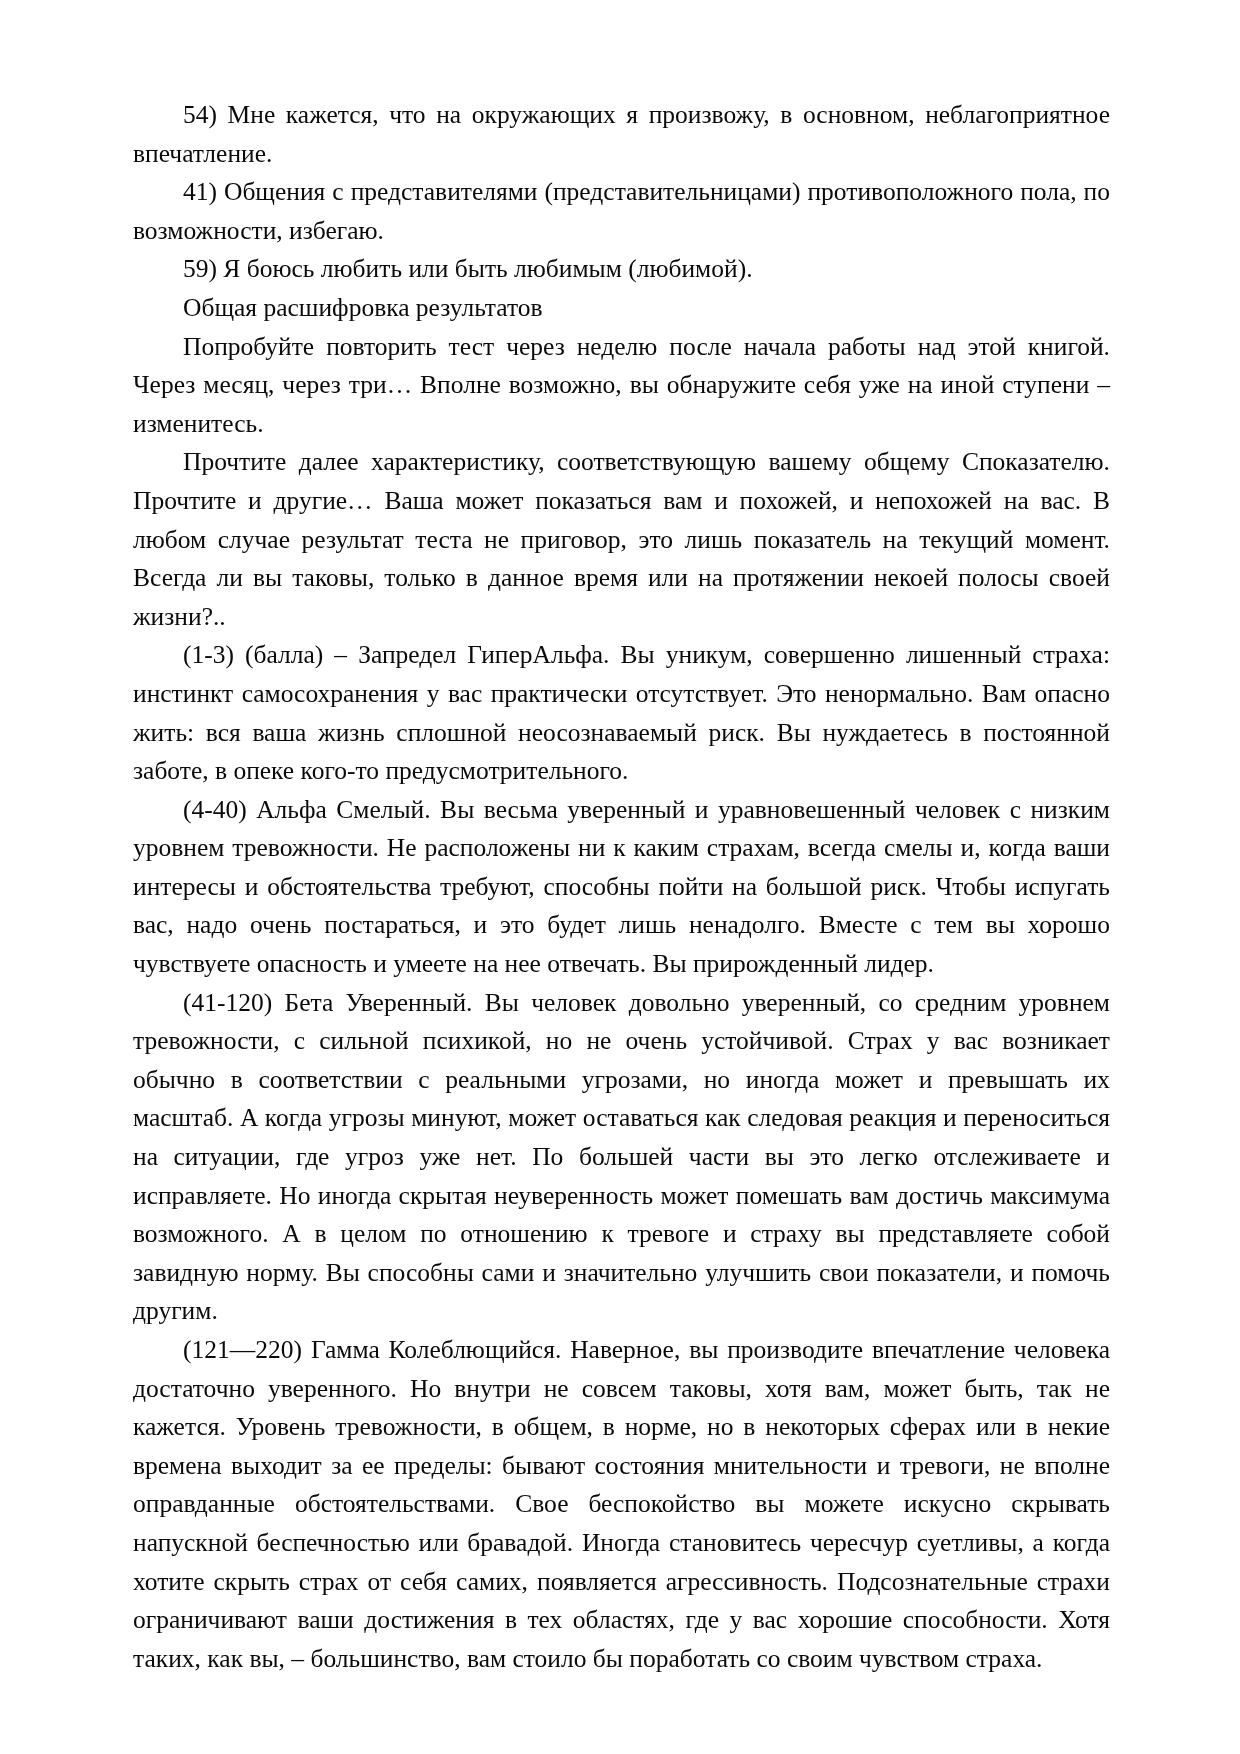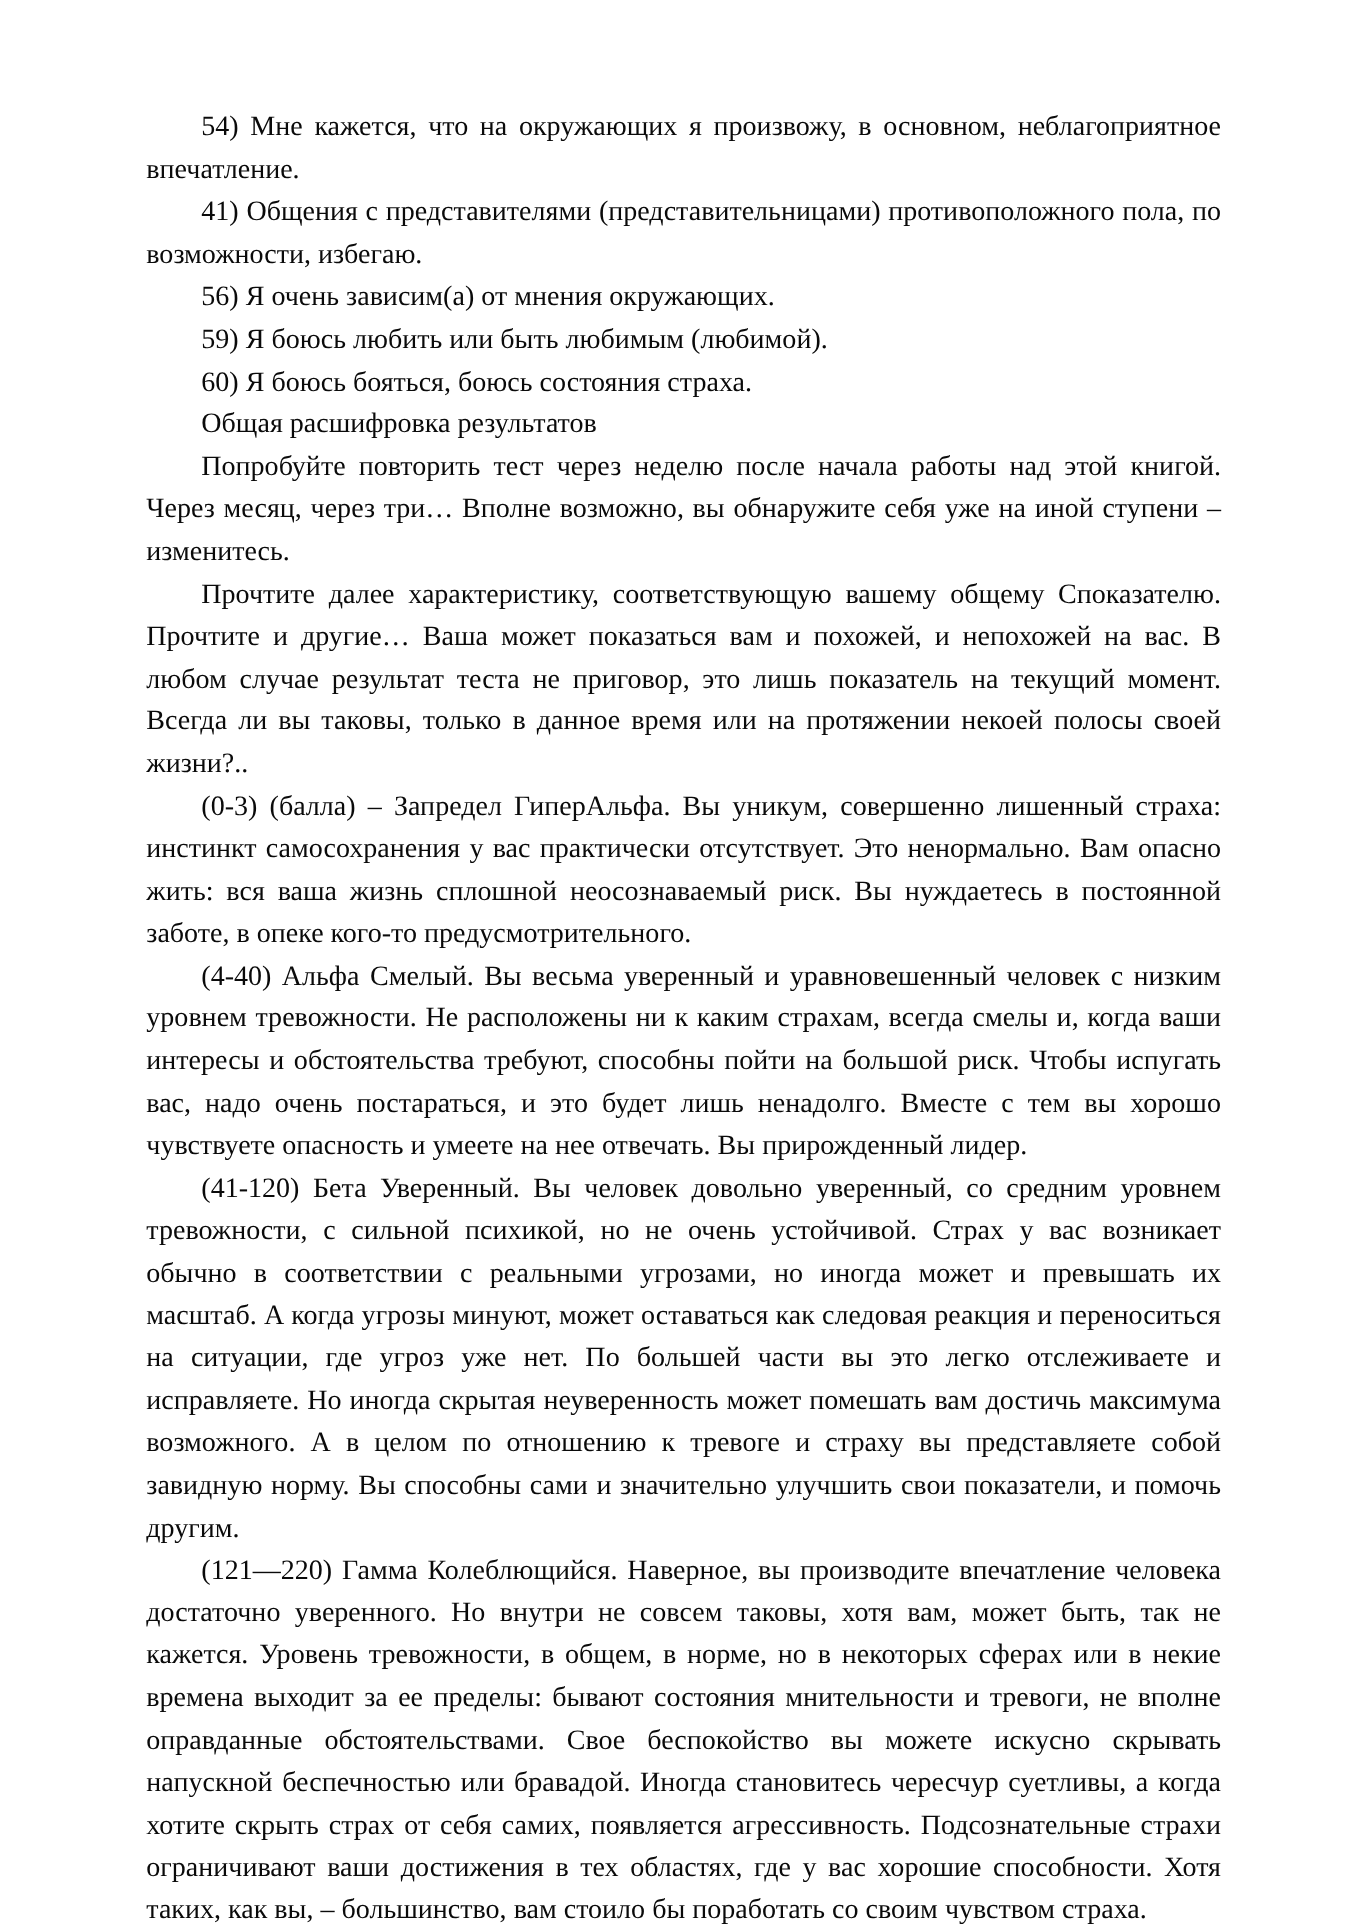--- a/index.html
+++ b/index.html
@@ -42,28 +42,26 @@
   }
 </style>
 </head>
 <body>
 
 <div class="page">
   <div class="content">
 
     <p>54) Мне кажется, что на окружающих я произвожу, в основном, неблагоприятное впечатление.</p>
     <p>41) Общения с представителями (представительницами) противоположного пола, по возможности, избегаю.</p>
-    <p>56) Я очень зависим(а) от мнения окружающих.</p>
     <p>59) Я боюсь любить или быть любимым (любимой).</p>
-    <p>60) Я боюсь бояться, боюсь состояния страха.</p>
 
     <p class="heading-italic">Общая расшифровка результатов</p>
 
     <p>Попробуйте повторить тест через неделю после начала работы над этой книгой. Через месяц, через три… Вполне возможно, вы обнаружите себя уже на иной ступени – изменитесь.</p>
     <p>Прочтите далее характеристику, соответствующую вашему общему Споказателю. Прочтите и другие… Ваша может показаться вам и похожей, и непохожей на вас. В любом случае результат теста не приговор, это лишь показатель на текущий момент. Всегда ли вы таковы, только в данное время или на протяжении некоей полосы своей жизни?..</p>
 
-    <p>(0-3) (балла) – Запредел ГиперАльфа. Вы уникум, совершенно лишенный страха: инстинкт самосохранения у вас практически отсутствует. Это ненормально. Вам опасно жить: вся ваша жизнь сплошной неосознаваемый риск. Вы нуждаетесь в постоянной заботе, в опеке кого-то предусмотрительного.</p>
+    <p>(1-3) (балла) – Запредел ГиперАльфа. Вы уникум, совершенно лишенный страха: инстинкт самосохранения у вас практически отсутствует. Это ненормально. Вам опасно жить: вся ваша жизнь сплошной неосознаваемый риск. Вы нуждаетесь в постоянной заботе, в опеке кого-то предусмотрительного.</p>
     <p>(4-40) Альфа Смелый. Вы весьма уверенный и уравновешенный человек с низким уровнем тревожности. Не расположены ни к каким страхам, всегда смелы и, когда ваши интересы и обстоятельства требуют, способны пойти на большой риск. Чтобы испугать вас, надо очень постараться, и это будет лишь ненадолго. Вместе с тем вы хорошо чувствуете опасность и умеете на нее отвечать. Вы прирожденный лидер.</p>
     <p>(41-120) Бета Уверенный. Вы человек довольно уверенный, со средним уровнем тревожности, с сильной психикой, но не очень устойчивой. Страх у вас возникает обычно в соответствии с реальными угрозами, но иногда может и превышать их масштаб. А когда угрозы минуют, может оставаться как следовая реакция и переноситься на ситуации, где угроз уже нет. По большей части вы это легко отслеживаете и исправляете. Но иногда скрытая неуверенность может помешать вам достичь максимума возможного. А в целом по отношению к тревоге и страху вы представляете собой завидную норму. Вы способны сами и значительно улучшить свои показатели, и помочь другим.</p>
     <p>(121—220) Гамма Колеблющийся. Наверное, вы производите впечатление человека достаточно уверенного. Но внутри не совсем таковы, хотя вам, может быть, так не кажется. Уровень тревожности, в общем, в норме, но в некоторых сферах или в некие времена выходит за ее пределы: бывают состояния мнительности и тревоги, не вполне оправданные обстоятельствами. Свое беспокойство вы можете искусно скрывать напускной беспечностью или бравадой. Иногда становитесь чересчур суетливы, а когда хотите скрыть страх от себя самих, появляется агрессивность. Подсознательные страхи ограничивают ваши достижения в тех областях, где у вас хорошие способности. Хотя таких, как вы, – большинство, вам стоило бы поработать со своим чувством страха.</p>
 
   </div>
 </div>
 
 </body></html>

